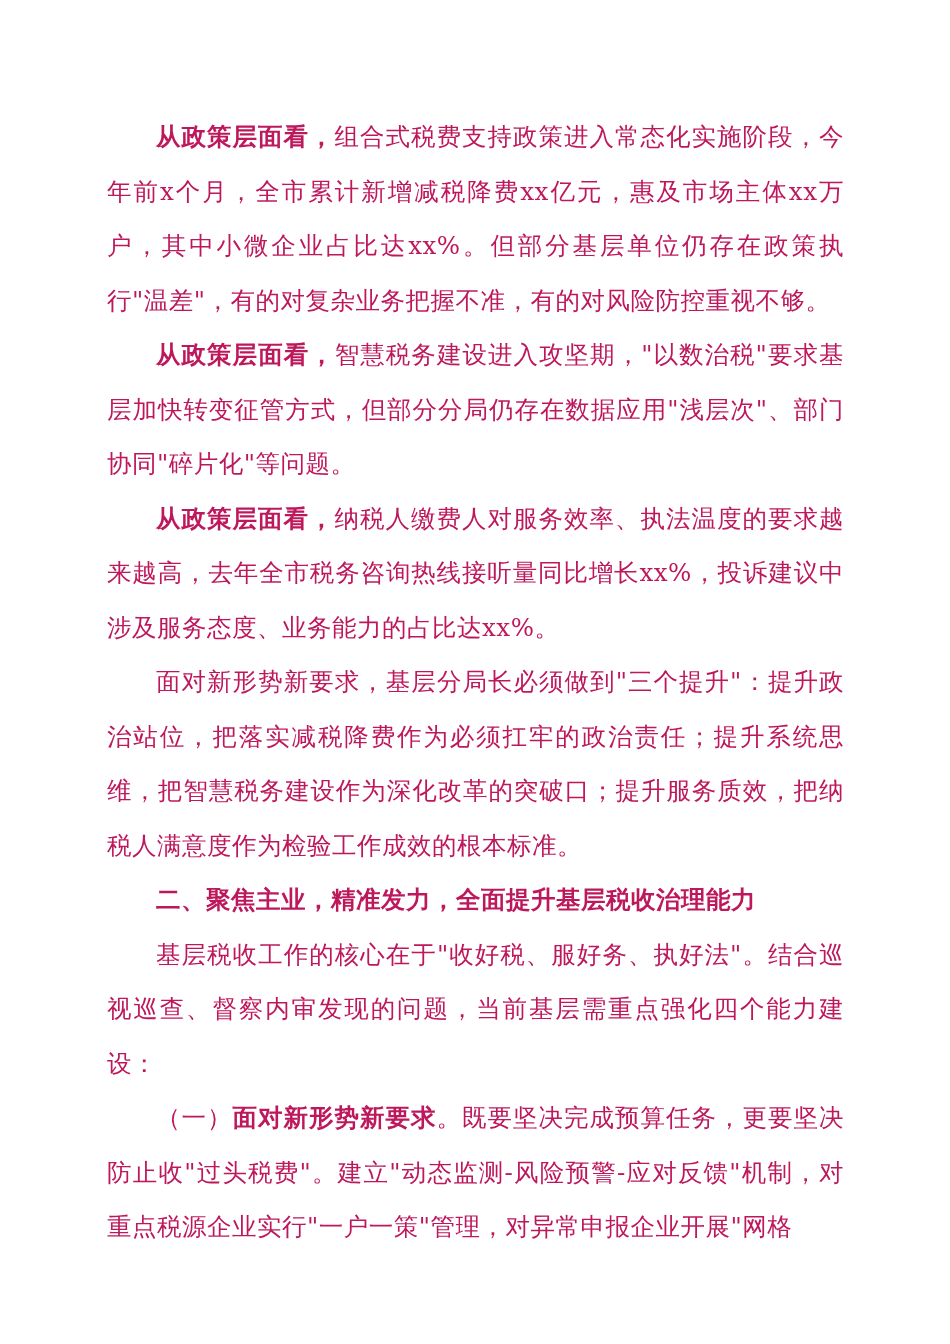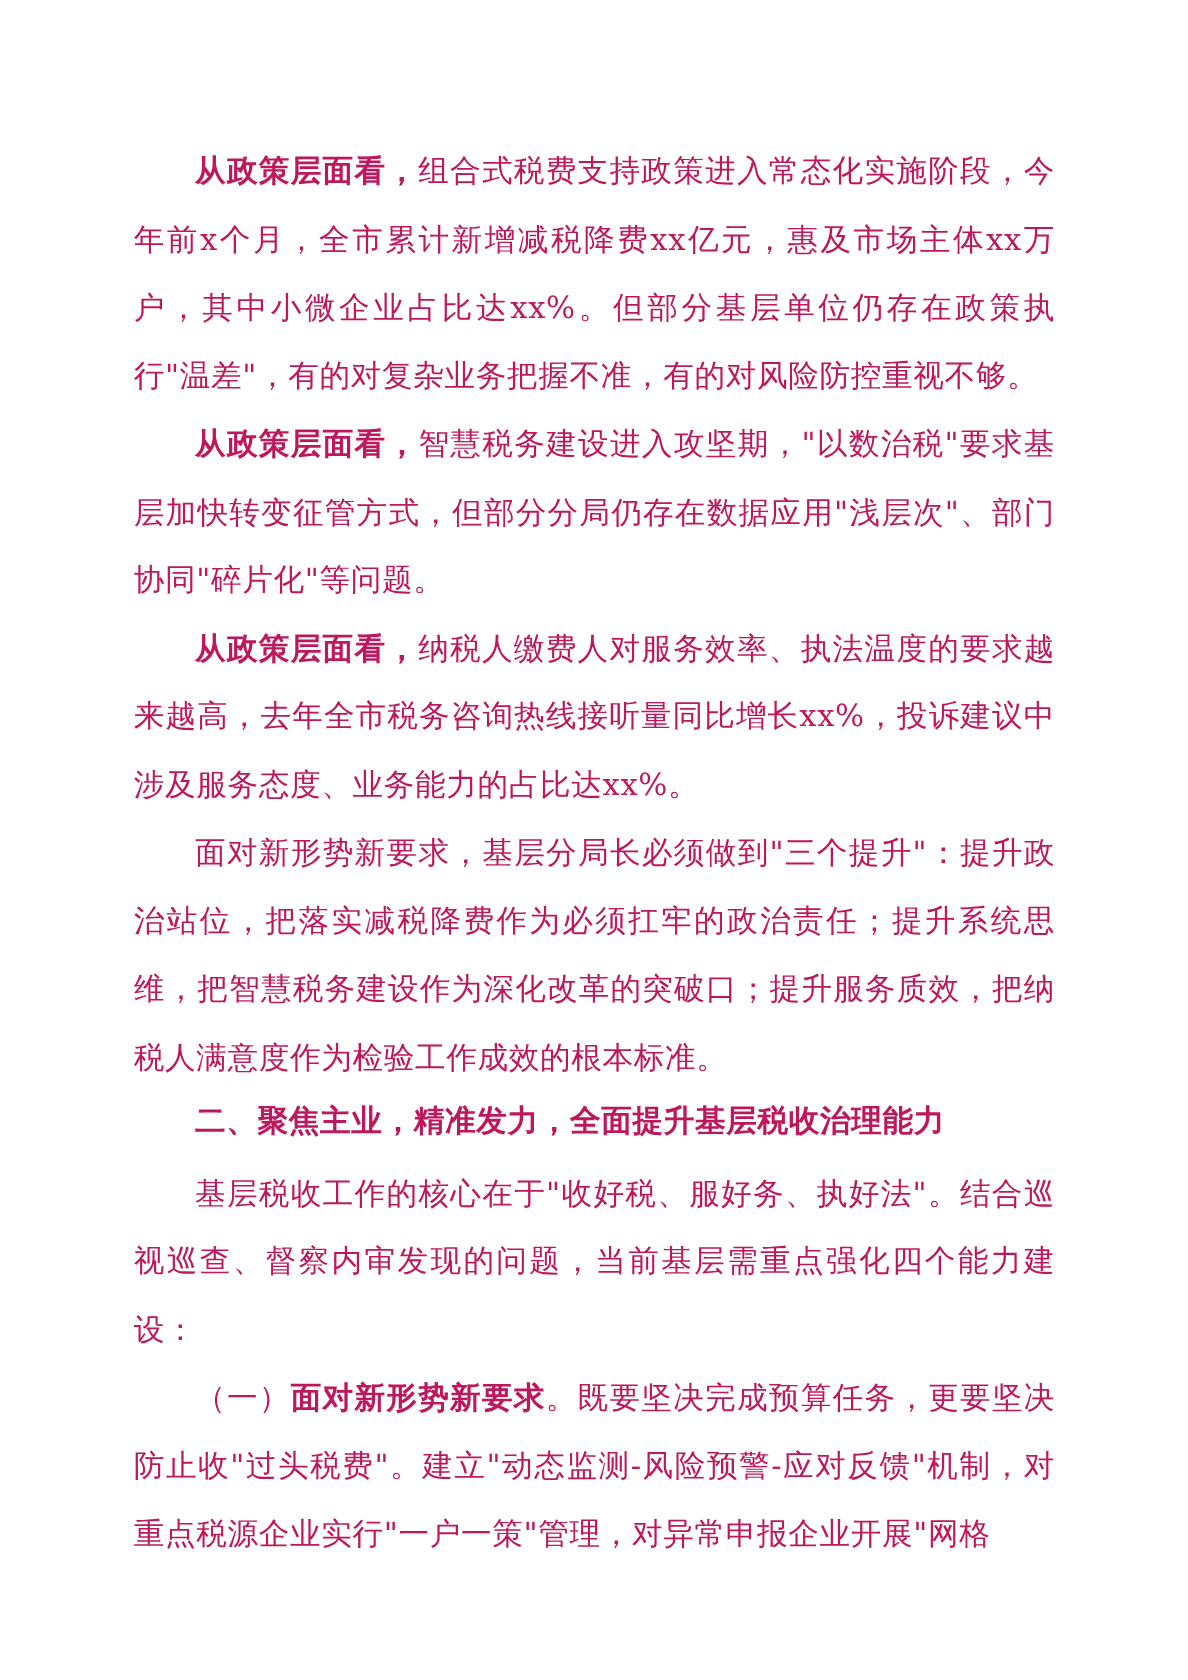--- a/index.html
+++ b/index.html
@@ -11,21 +11,21 @@
     width: 737px;
     font-family: "DejaVu Serif", "Liberation Serif", serif;
     font-size: 24.5px;
     color: #be185d;
     line-height: 54.5px;
     letter-spacing: 0.5px;
     text-align: justify;
   }
   .para { margin: 0; text-indent: 2em; }
   .lead { font-weight: bold; font-family: "DejaVu Sans", "Liberation Sans", sans-serif; }
-  .heading { margin: 0; text-indent: 2em; font-weight: bold; font-family: Liberation Mono, monospace; }
+  .heading { margin: 0; text-indent: 2em; font-weight: bold; font-family: Liberation Serif, serif; }
 </style>
 </head>
 <body>
 
 <div class="page">
   <p class="para"><span class="lead">从政策层面看，</span><span>组合式税费支持政策进入常态化实施阶段，今年前x个月，全市累计新增减税降费xx亿元，惠及市场主体xx万户，其中小微企业占比达xx%。但部分基层单位仍存在政策执行"温差"，有的对复杂业务把握不准，有的对风险防控重视不够。</span></p>
   <p class="para"><span class="lead">从政策层面看，</span><span>智慧税务建设进入攻坚期，"以数治税"要求基层加快转变征管方式，但部分分局仍存在数据应用"浅层次"、部门协同"碎片化"等问题。</span></p>
   <p class="para"><span class="lead">从政策层面看，</span><span>纳税人缴费人对服务效率、执法温度的要求越来越高，去年全市税务咨询热线接听量同比增长xx%，投诉建议中涉及服务态度、业务能力的占比达xx%。</span></p>
   <p class="para"><span>面对新形势新要求，基层分局长必须做到"三个提升"：提升政治站位，把落实减税降费作为必须扛牢的政治责任；提升系统思维，把智慧税务建设作为深化改革的突破口；提升服务质效，把纳税人满意度作为检验工作成效的根本标准。</span></p>
   <p class="heading">二、聚焦主业，精准发力，全面提升基层税收治理能力</p>

